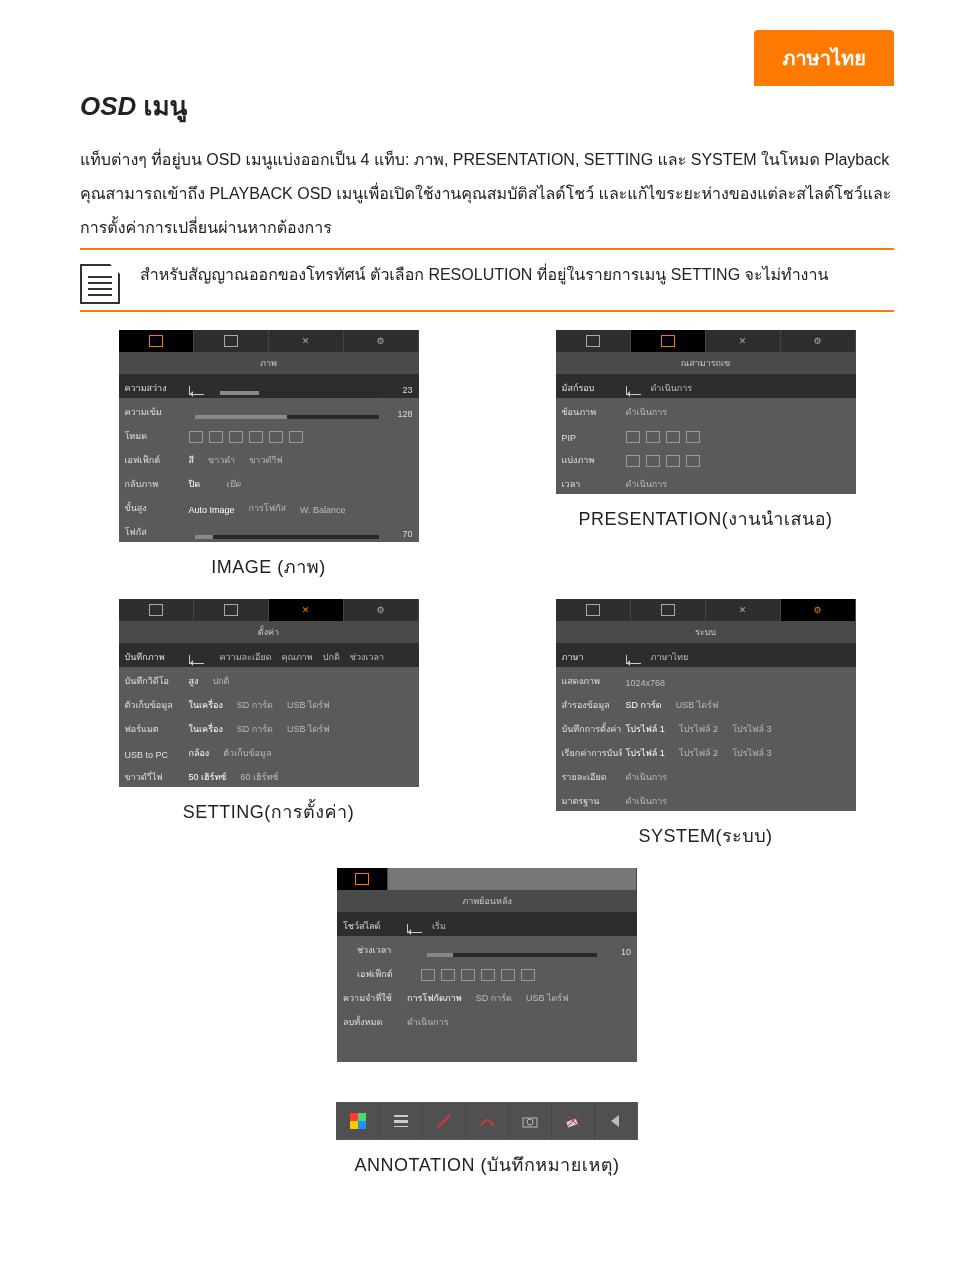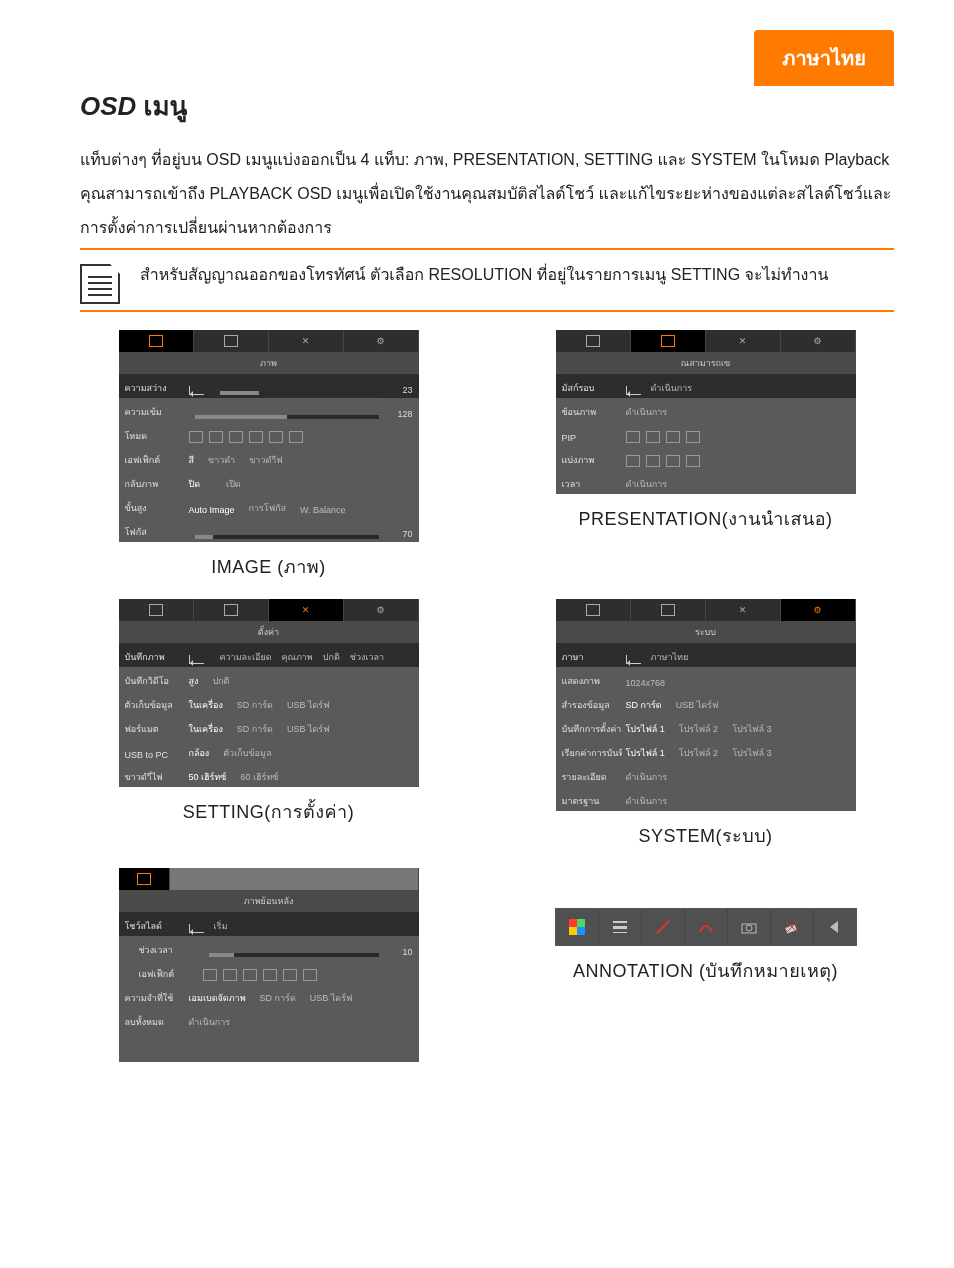--- a/index.html
+++ b/index.html
@@ -182,21 +182,21 @@
   }
   .mini-icons {
     display:flex;gap:6px;
   }
   .mi {
     width:12px;height:10px;border:1px solid #999;display:inline-block;
   }
 
   .bottom-grid {
     display: grid;
-    grid-template-columns: 1fr 1fr;
+    grid-template-columns: 1fr;
     column-gap: 60px;
     margin-top: 18px;
   }
   .anno-bar {
     display:flex;
     border: 1px solid #555;
     background:#505050;
     width: 300px;
   }
   .anno-btn {
@@ -280,21 +280,21 @@
             </div>
             <div class="osd-row">
               <span class="osd-label">เอฟเฟ็กต์</span>
               <span class="osd-val" style="margin-right: 10px; color: rgb(255, 255, 255);">สี</span>
               <span class="osd-val" style="margin-right: 10px;">ขาวดำ</span>
               <span class="osd-val" style="margin-right: 10px;">ขาวดำีฟ</span>
             </div>
             <div class="osd-row">
               <span class="osd-label">กลับภาพ</span>
               <span class="osd-val" style="margin-right: 22px; color: rgb(255, 255, 255);">ปิด</span>
-              <span class="osd-val" style="margin-right: 10px;">เปิด</span>
+              <span class="osd-val" style="margin-right: 10px; font-style: italic;">เปิด</span>
             </div>
             <div class="osd-row">
               <span class="osd-label">ขั้นสูง</span>
               <span class="osd-val" style="margin-right: 10px; color: rgb(255, 255, 255);">Auto Image</span>
               <span class="osd-val" style="margin-right: 10px;">การโฟกัส</span>
               <span class="osd-val" style="margin-right: 10px;">W. Balance</span>
             </div>
             <div class="osd-row">
               <span class="osd-label">โฟกัส</span>
               <span class="osd-slider">
@@ -507,21 +507,21 @@
                 <span class="mi"></span>
                 <span class="mi"></span>
                 <span class="mi"></span>
                 <span class="mi"></span>
                 <span class="mi"></span>
                 <span class="mi"></span>
               </span>
             </div>
             <div class="osd-row">
               <span class="osd-label">ความจำที่ใช้</span>
-              <span class="osd-val" style="margin-right: 10px; color: rgb(255, 255, 255);">เอมเบดจัดภาพ</span>
+              <span class="osd-val" style="margin-right: 10px; color: rgb(255, 255, 255);">การโฟกัดภาพ</span>
               <span class="osd-val" style="margin-right: 10px;">SD การ์ด</span>
               <span class="osd-val" style="margin-right: 10px;">USB ไดร์ฟ</span>
             </div>
             <div class="osd-row">
               <span class="osd-label">ลบทั้งหมด</span>
               <span class="osd-val">ดำเนินการ</span>
             </div>
           </div>
         <div style="height:30px"></div>
       </div>

